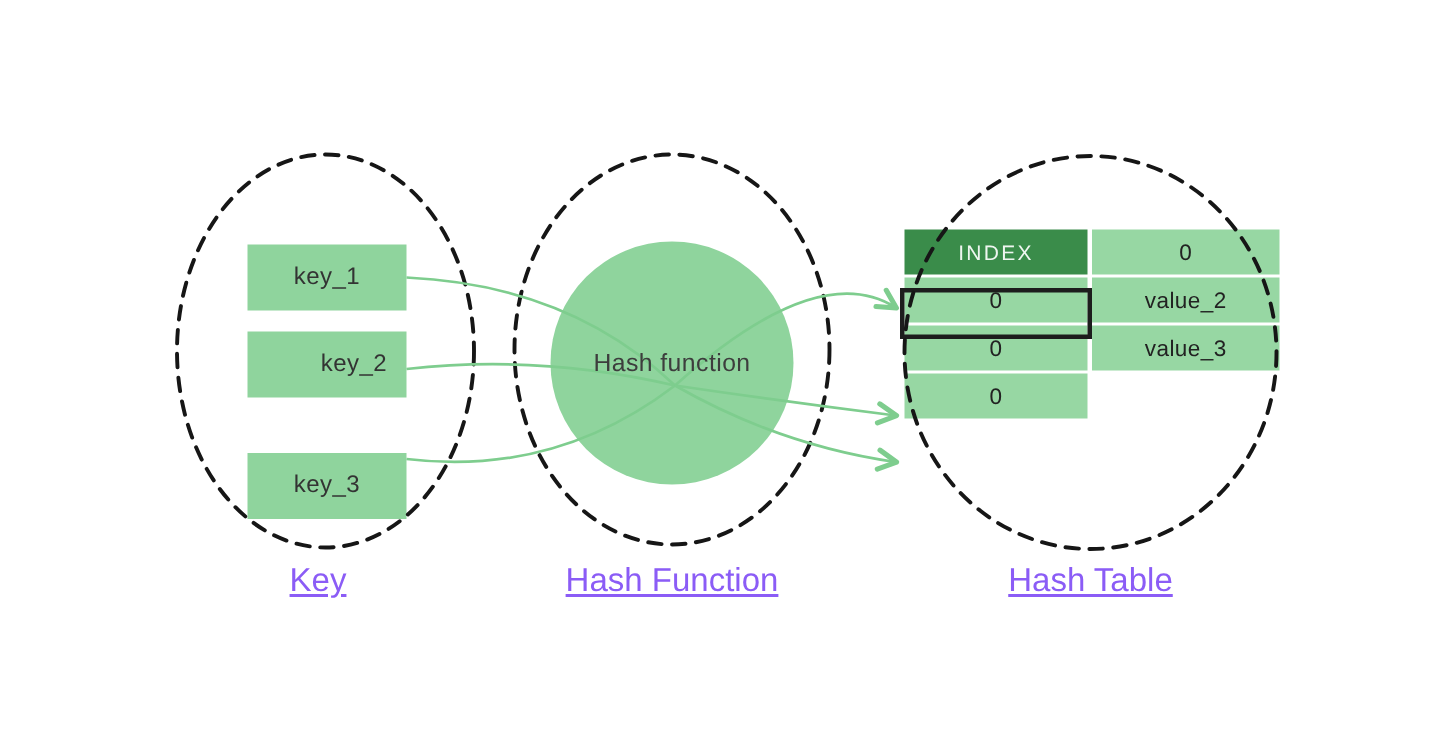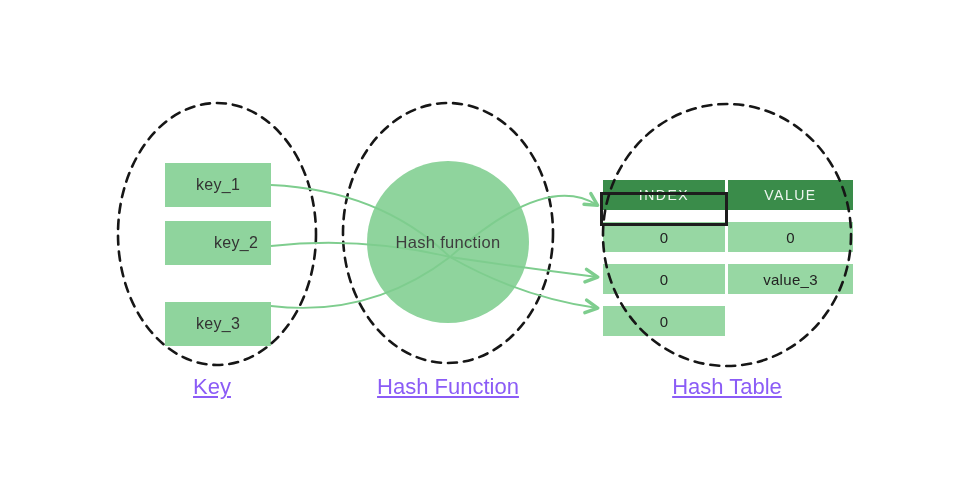--- a/index.html
+++ b/index.html
@@ -22,22 +22,22 @@
   }
   .key-box {
     position:absolute; left:165px; width:106px; height:44px; background:#8fd49d;
     display:flex; align-items:center; justify-content:center;
     font-size:16px; color:#333333; z-index:2; letter-spacing:0.3px;
   }
   .key-box.k1 { top:163px; }
   .key-box.k2 { top:221px;padding-left:36px; }
   .key-box.k3 { top:281px;margin-top:21px; }
   .hash-table {
-    position:absolute; left:603px; top:180px; z-index:2;
-    display:grid; grid-template-columns:122px 125px; gap:12px 3px;text-align:right;
+    position:absolute; left:603px; top:153px; z-index:2;
+    display:grid; grid-template-columns:122px 125px; gap:2px 3px;text-align:right;
   }
   .ht-cell {
     height:30px; display:flex; align-items:center; justify-content:center;
     font-size:15px;
   }
   .ht-header {
     background:#3a8c4a; color:#eef6f0; font-size:14px; letter-spacing:1.5px;
   }
   .ht-data { background:#97d7a3; color:#222222; letter-spacing:0.3px; }
   .highlight-cell {
@@ -64,25 +64,25 @@
   </div>
   <div class="key-box k2">
     <span>key_2</span>
   </div>
   <div class="key-box k3">
     <span>key_3</span>
   </div>
 
   <div class="hash-table">
     <div class="ht-cell ht-header">INDEX</div>
-    <div class="ht-cell ht-header">VALUE</div>
 
     <div class="ht-cell ht-data">0</div>
 
     <div class="ht-cell ht-data">0</div>
+    <div class="ht-cell ht-data">value_2</div>
 
     <div class="ht-cell ht-data">0</div>
     <div class="ht-cell ht-data">value_3</div>
 
     <div class="ht-cell ht-data">0</div>
   </div>
 
   <div class="highlight-cell"></div>
 
   <div class="hf-label">Hash function</div>

